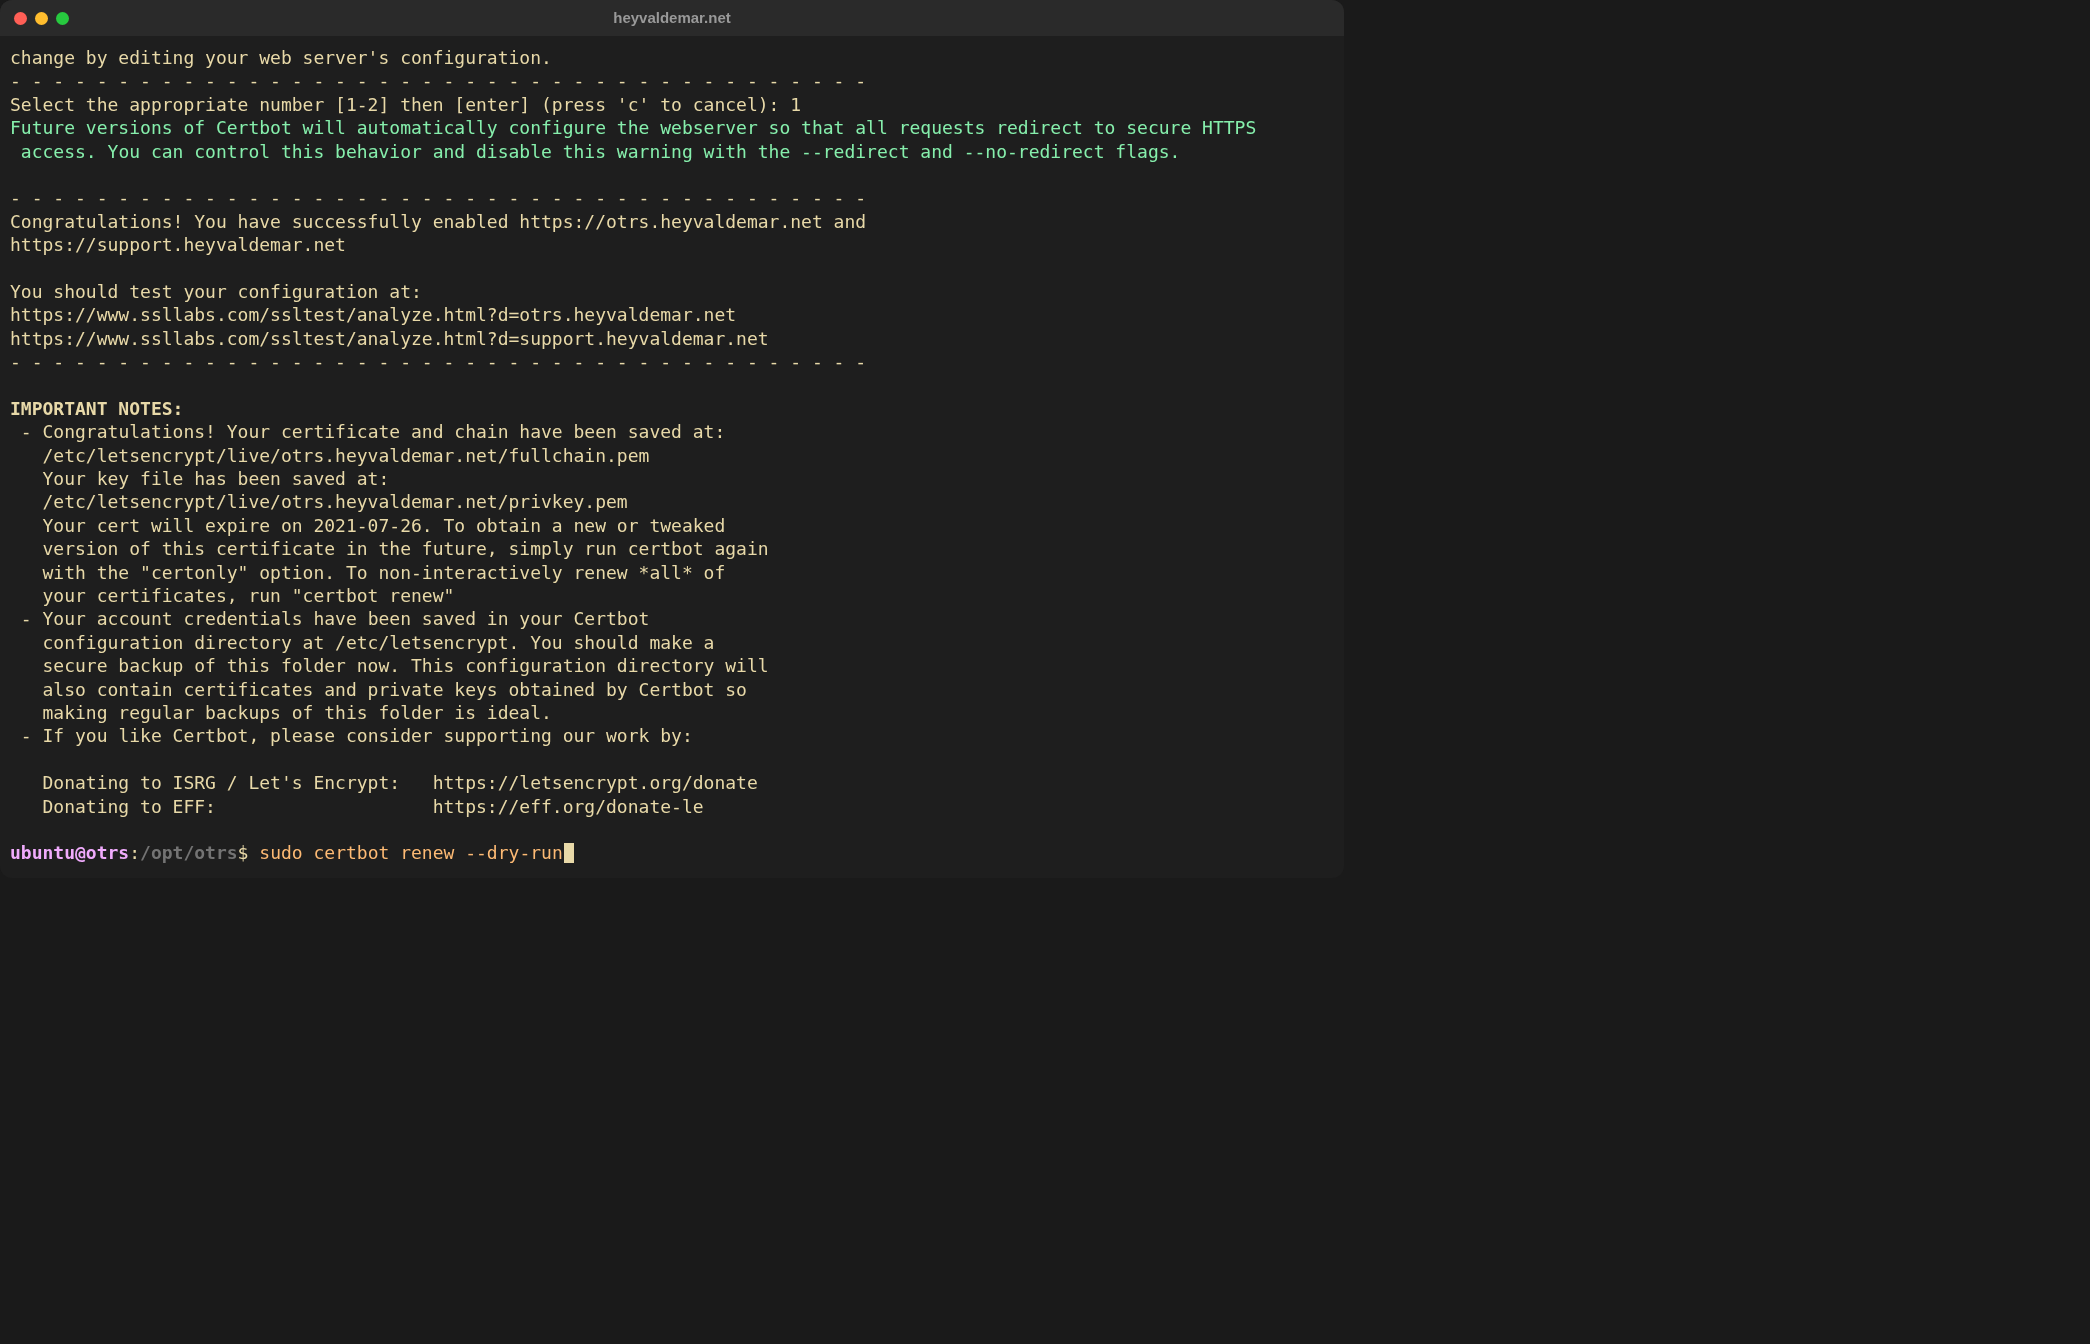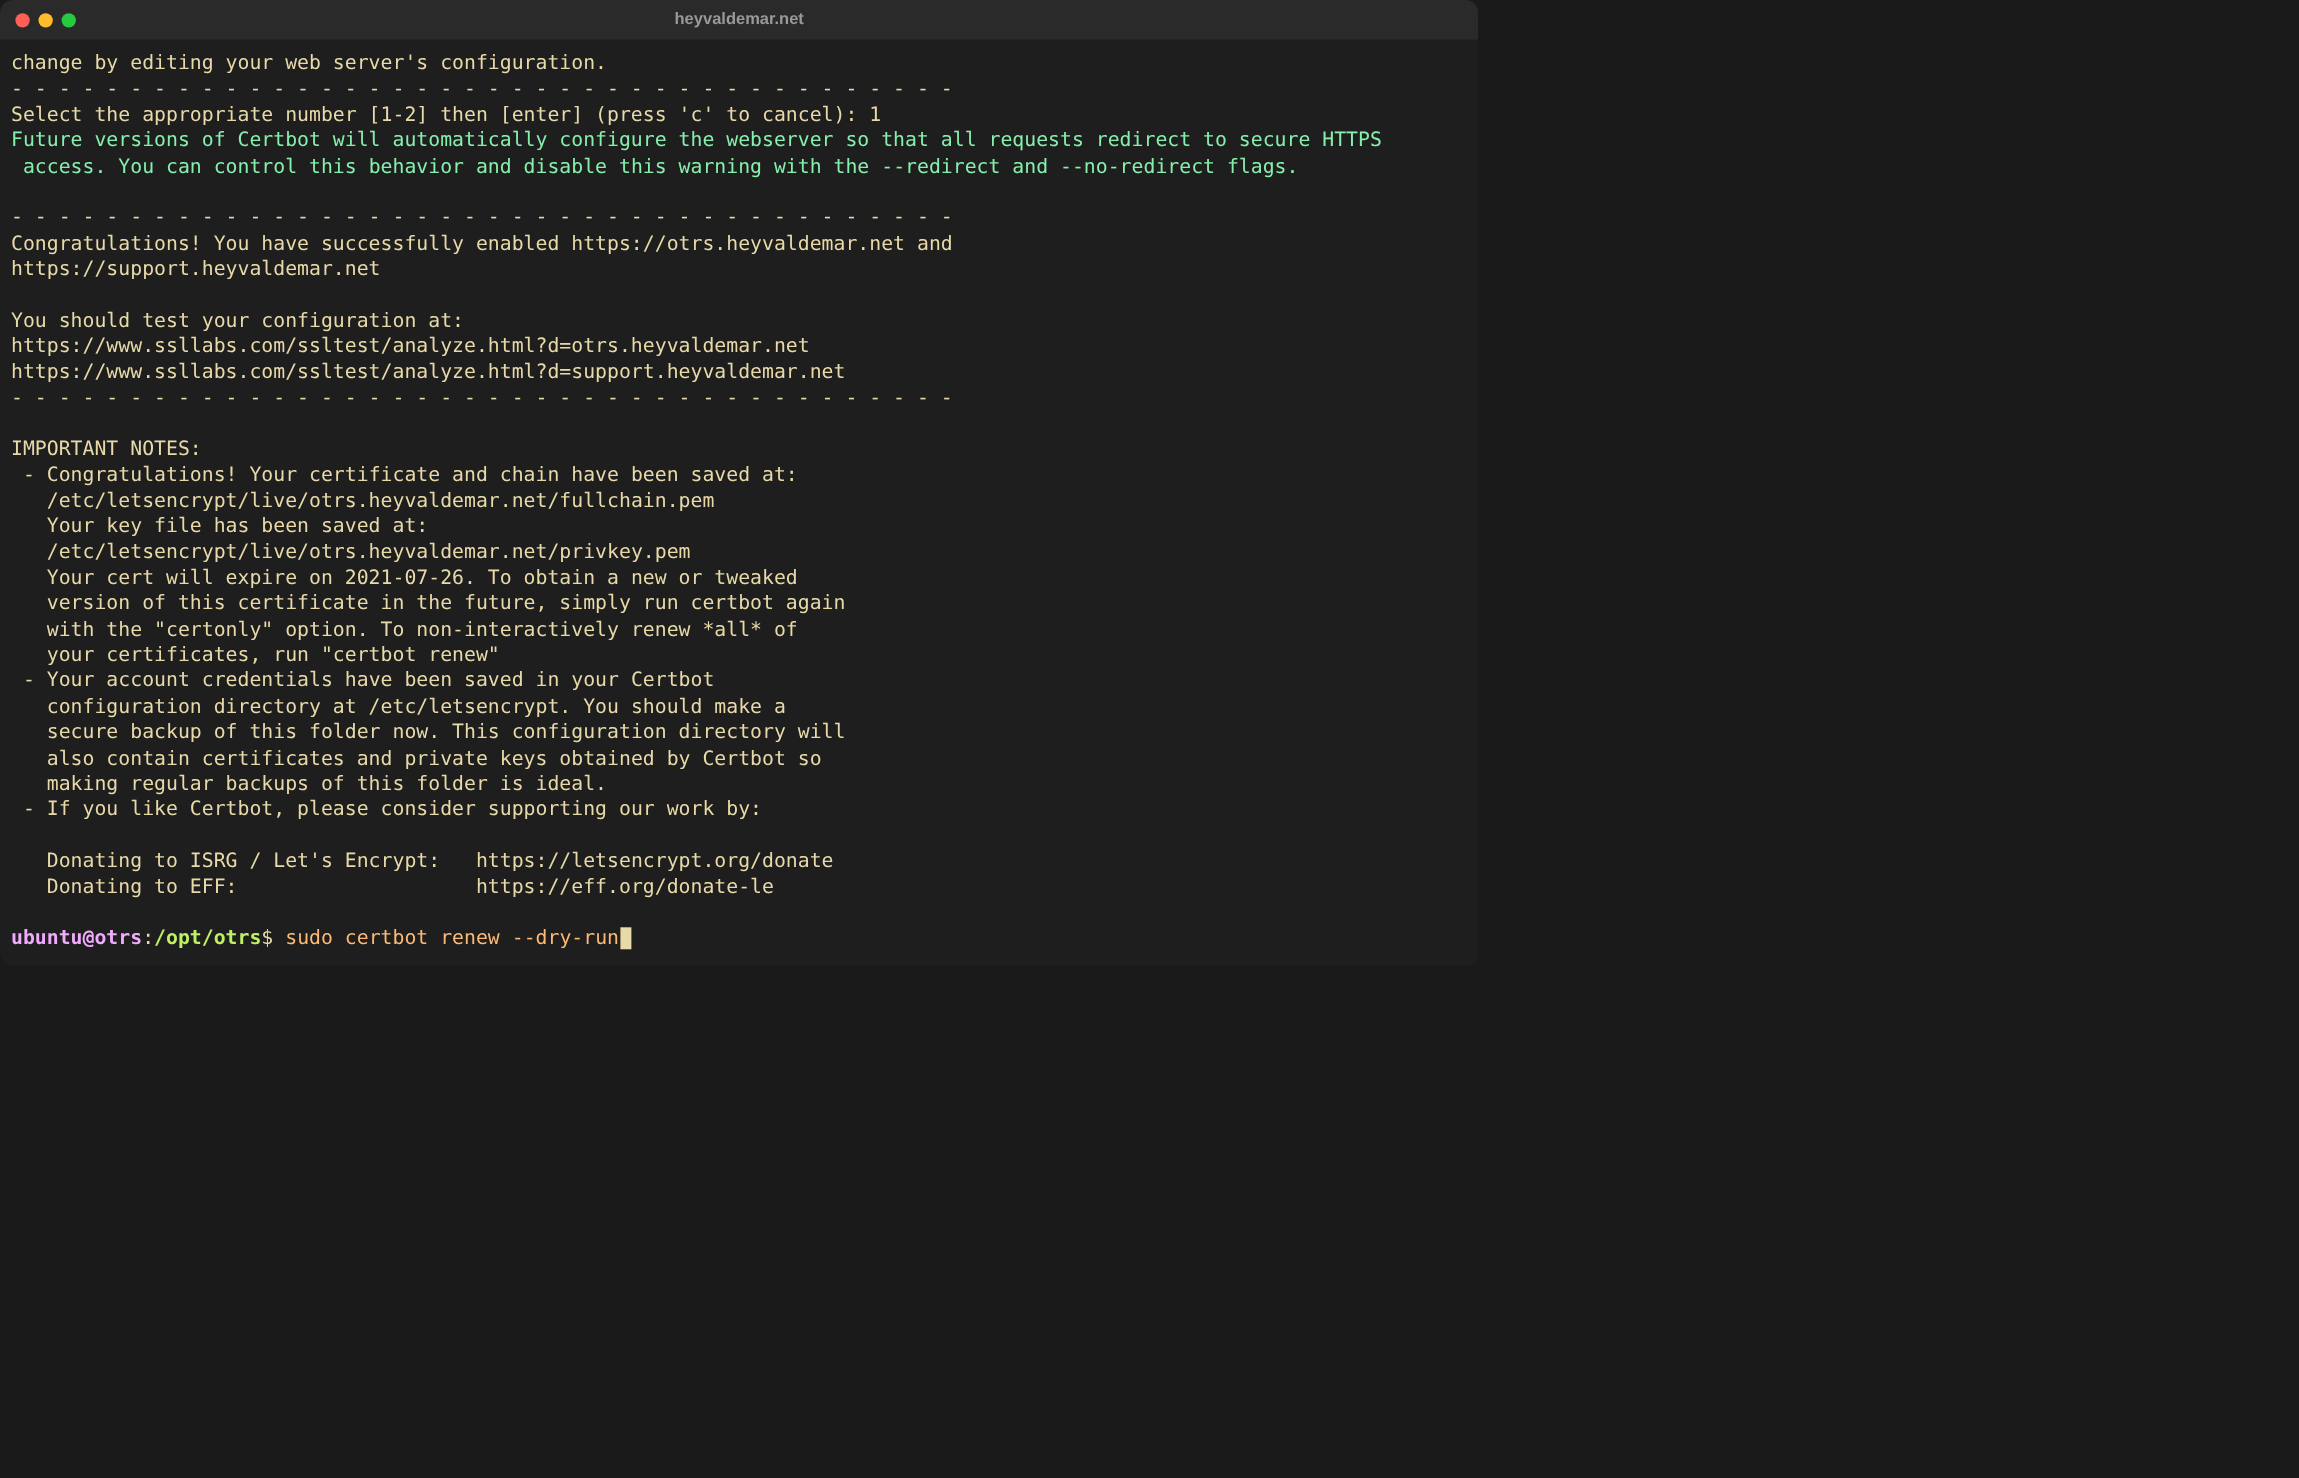--- a/index.html
+++ b/index.html
@@ -53,23 +53,23 @@
     }
     .terminal {
       flex: 1;
       padding: 10px 10px 14px 10px;
       white-space: pre-wrap;
       word-break: break-all;
       overflow: hidden;
     }
     .line { display: block; min-height: 1.3em; }
     .red { color: #86efac; }
-    .bold { font-weight: 400; }
+    .bold { font-weight: 700; }
     .prompt-user { color: #f0abfc; font-weight: 700; }
-    .prompt-path { color: #bef264; font-weight: 700; }
+    .prompt-path { color: #737373; font-weight: 700; }
     .prompt-dollar { color: #e8d9a8; }
     .cmd { color: #fdba74; }
     .cursor {
       display: inline-block;
       width: 10px;
       height: 1.15em;
       background: #e8d9a8;
       vertical-align: text-bottom;
       margin-left: 1px;
     }

